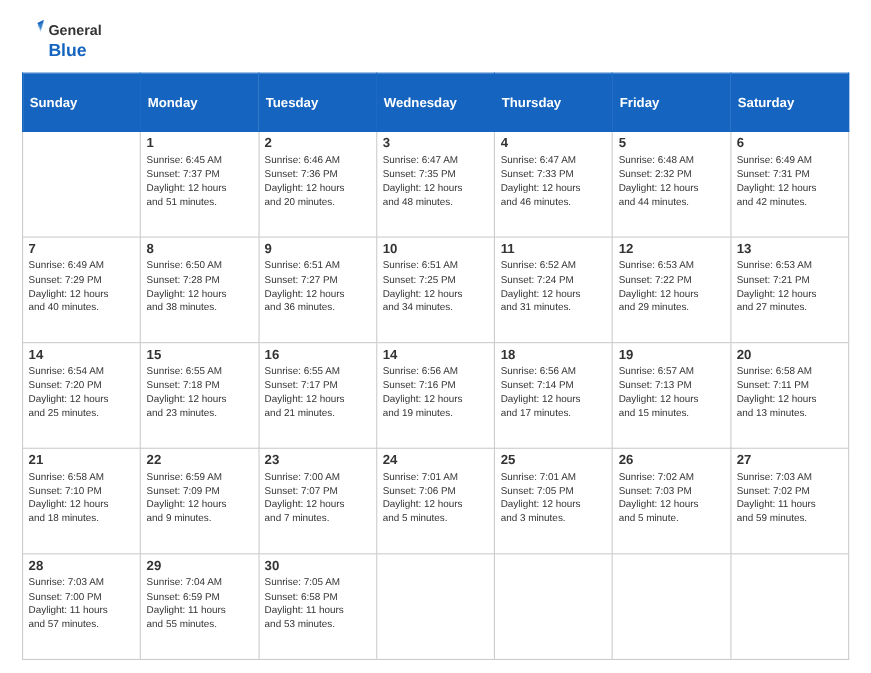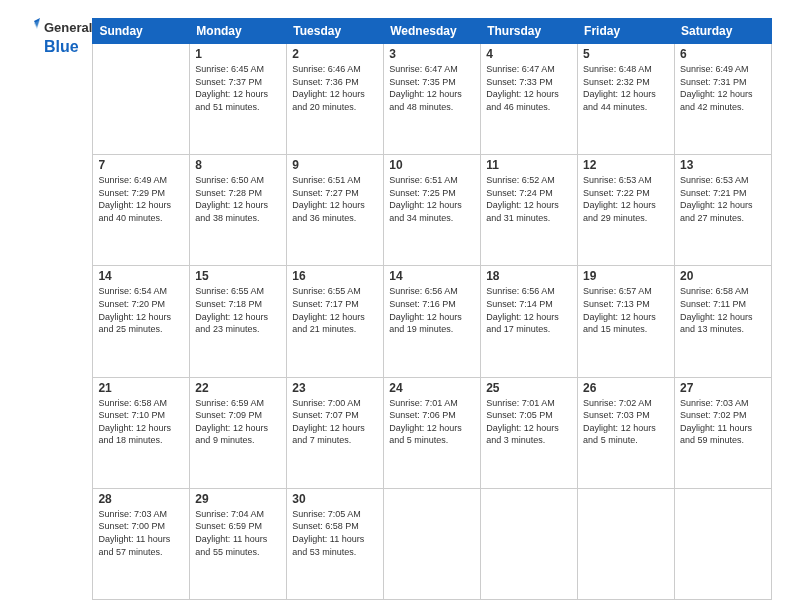--- a/index.html
+++ b/index.html
@@ -8,21 +8,21 @@
       background: #fff;
       width: 792px;
       height: 612px;
       overflow: hidden;
     }
     .page {
       width: 792px;
       height: 612px;
       padding: 18px 20px 12px 20px;
       display: flex;
-      flex-direction: row;
+      flex-direction: column;
     }
     .header {
       display: flex;
       justify-content: space-between;
       align-items: flex-start;
       margin-bottom: 10px;
     }
     .logo {
       display: flex;
       align-items: center;
@@ -46,21 +46,21 @@
       border-collapse: collapse;
       width: 100%;
       table-layout: fixed;
     }
     .calendar th {
       background-color: #1565c0;
       color: #fff;
       font-size: 12px;
       font-weight: bold;
       text-align: left;
-      padding: 5px 6px;
+      padding: 19px 6px;
       border: 1px solid #1565c0;
     }
     .calendar td {
       vertical-align: top;
       border: 1px solid #ccc;
       padding: 3px 5px;
       font-size: 9.5px;
       color: #333;
       height: 82px;
       width: calc(100% / 7);

